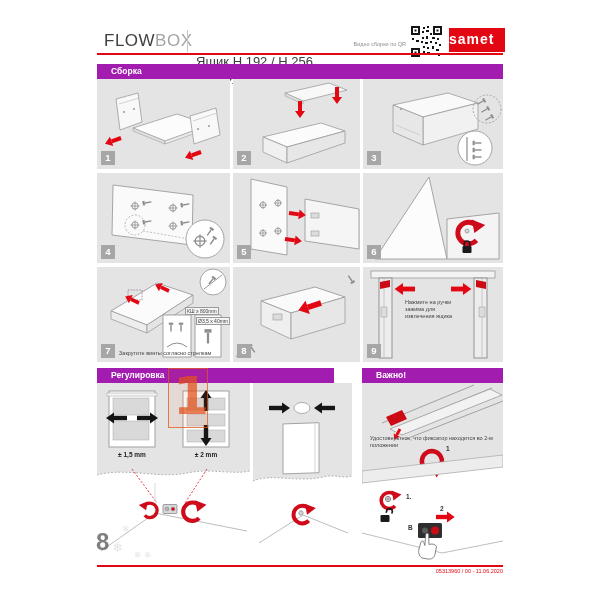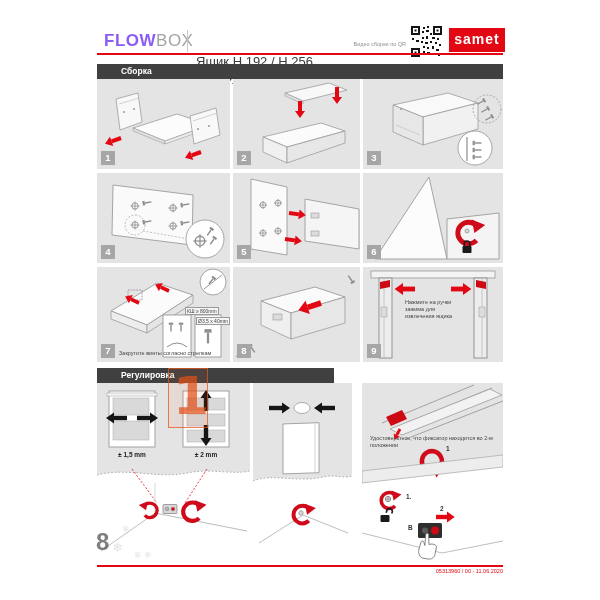--- a/index.html
+++ b/index.html
@@ -1,31 +1,31 @@
 <!DOCTYPE html>
 <html><head>
 <meta charset="utf-8">
 <style>
   body{margin:0}
   .canvas{position:relative;width:600px;height:600px;background:#fff;overflow:hidden;
           font-family:"Liberation Sans","DejaVu Sans",sans-serif;color:#333}
   
   .brand{position:absolute;left:104px;top:31px;font-size:17px;letter-spacing:.5px;white-space:nowrap}
-  .brand .b1{font-weight:bold;color:#8b5cf6}
+  .brand .b1{font-weight:normal;color:#404040}
   .brand .b2{font-weight:normal;color:#a2a4a7}
   .hdiv{position:absolute;left:187px;top:30px;width:1px;height:22px;background:#c9c9c9}
   .htitle{position:absolute;left:196px;top:54px;width:170px;font-size:13px;font-weight:normal;color:#3a3a3a}
   .qrcap{position:absolute;left:338px;top:41px;width:68px;font-size:5.5px;color:#8f8f8f;text-align:right}
   .qr{position:absolute;left:410px;top:25px;width:33px;height:33px}
   .samet{position:absolute;left:449px;top:28px;width:56px;height:24px;background:#e30613;
-         color:#fff;font-weight:bold;font-size:14px;text-align:center;line-height:23px;letter-spacing:1px}
+         color:#fff;font-weight:bold;font-size:14px;line-height:23px;letter-spacing:1px}
   .redline{position:absolute;left:97px;top:53px;width:406px;height:2px;background:#e30613}
   
-  .bar{position:absolute;height:15px;background:#404040;color:#fff;font-size:8.5px;font-weight:bold;
-       line-height:15px;padding-left:24px;box-sizing:border-box}
+  .bar{position:absolute;height:15px;background:#a21caf;color:#fff;font-size:8.5px;font-weight:bold;
+       line-height:15px;padding-left:14px;box-sizing:border-box}
   .panel{position:absolute;background:#e4e4e4;overflow:hidden}
   .badge{position:absolute;left:4px;bottom:4px;width:14px;height:14px;background:#a6a6a6;color:#fff;
          font-size:9.5px;font-weight:bold;text-align:center;line-height:14px;z-index:3}
   .art{position:absolute;inset:0;width:100%;height:100%}
   .cap{position:absolute;font-size:5.5px;color:#444;line-height:1.3;z-index:3}
   .tag{position:absolute;font-size:5px;background:#f4f4f4;border:0.5px solid #9a9a9a;padding:0 1px;
        color:#444;white-space:nowrap;z-index:3}
   .tol{position:absolute;font-size:6.5px;font-weight:bold;color:#1d1d1d;text-align:center;z-index:3}
   .mk{position:absolute;font-size:6.5px;font-weight:bold;color:#333;z-index:3}
   
@@ -340,20 +340,21 @@
       <g transform="skewY(-2)">
         <rect x="30" y="42" width="36" height="50" fill="#fff" stroke="#9a9a9a" stroke-width="0.9"></rect>
         <line x1="62" y1="42" x2="62" y2="92" stroke="#c9c9c9" stroke-width="0.8"></line>
       </g>
       <path d="M6,160 L50,132 L95,150" fill="none" stroke="#b5b5b5" stroke-width="0.9"></path>
       <use href="#rot" transform="translate(48,130) scale(1.1)"></use>
       <circle cx="48" cy="130" r="2.2" fill="#d8d8d8" stroke="#777" stroke-width="0.6"></circle>
     </svg>
   </div>
 
+  <div class="bar" style="left:362px;top:368px;width:141px">Важно!</div>
 
   <div class="panel" style="left:362px;top:383px;width:141px;height:177px">
     <svg class="art" viewBox="0 0 141 177">
       <path d="M0,100 L141,84 L141,177 L0,177 Z" fill="#fff"></path>
       <g stroke="#9a9a9a" stroke-width="0.9">
         <line x1="20" y1="40" x2="112" y2="2"></line>
         <line x1="30" y1="46" x2="130" y2="5"></line>
         <line x1="44" y1="56" x2="141" y2="18"></line>
       </g>
       <polygon points="28,46 128,6 140,12 40,52" fill="#f2f2f2" stroke="#9a9a9a" stroke-width="0.8"></polygon>

